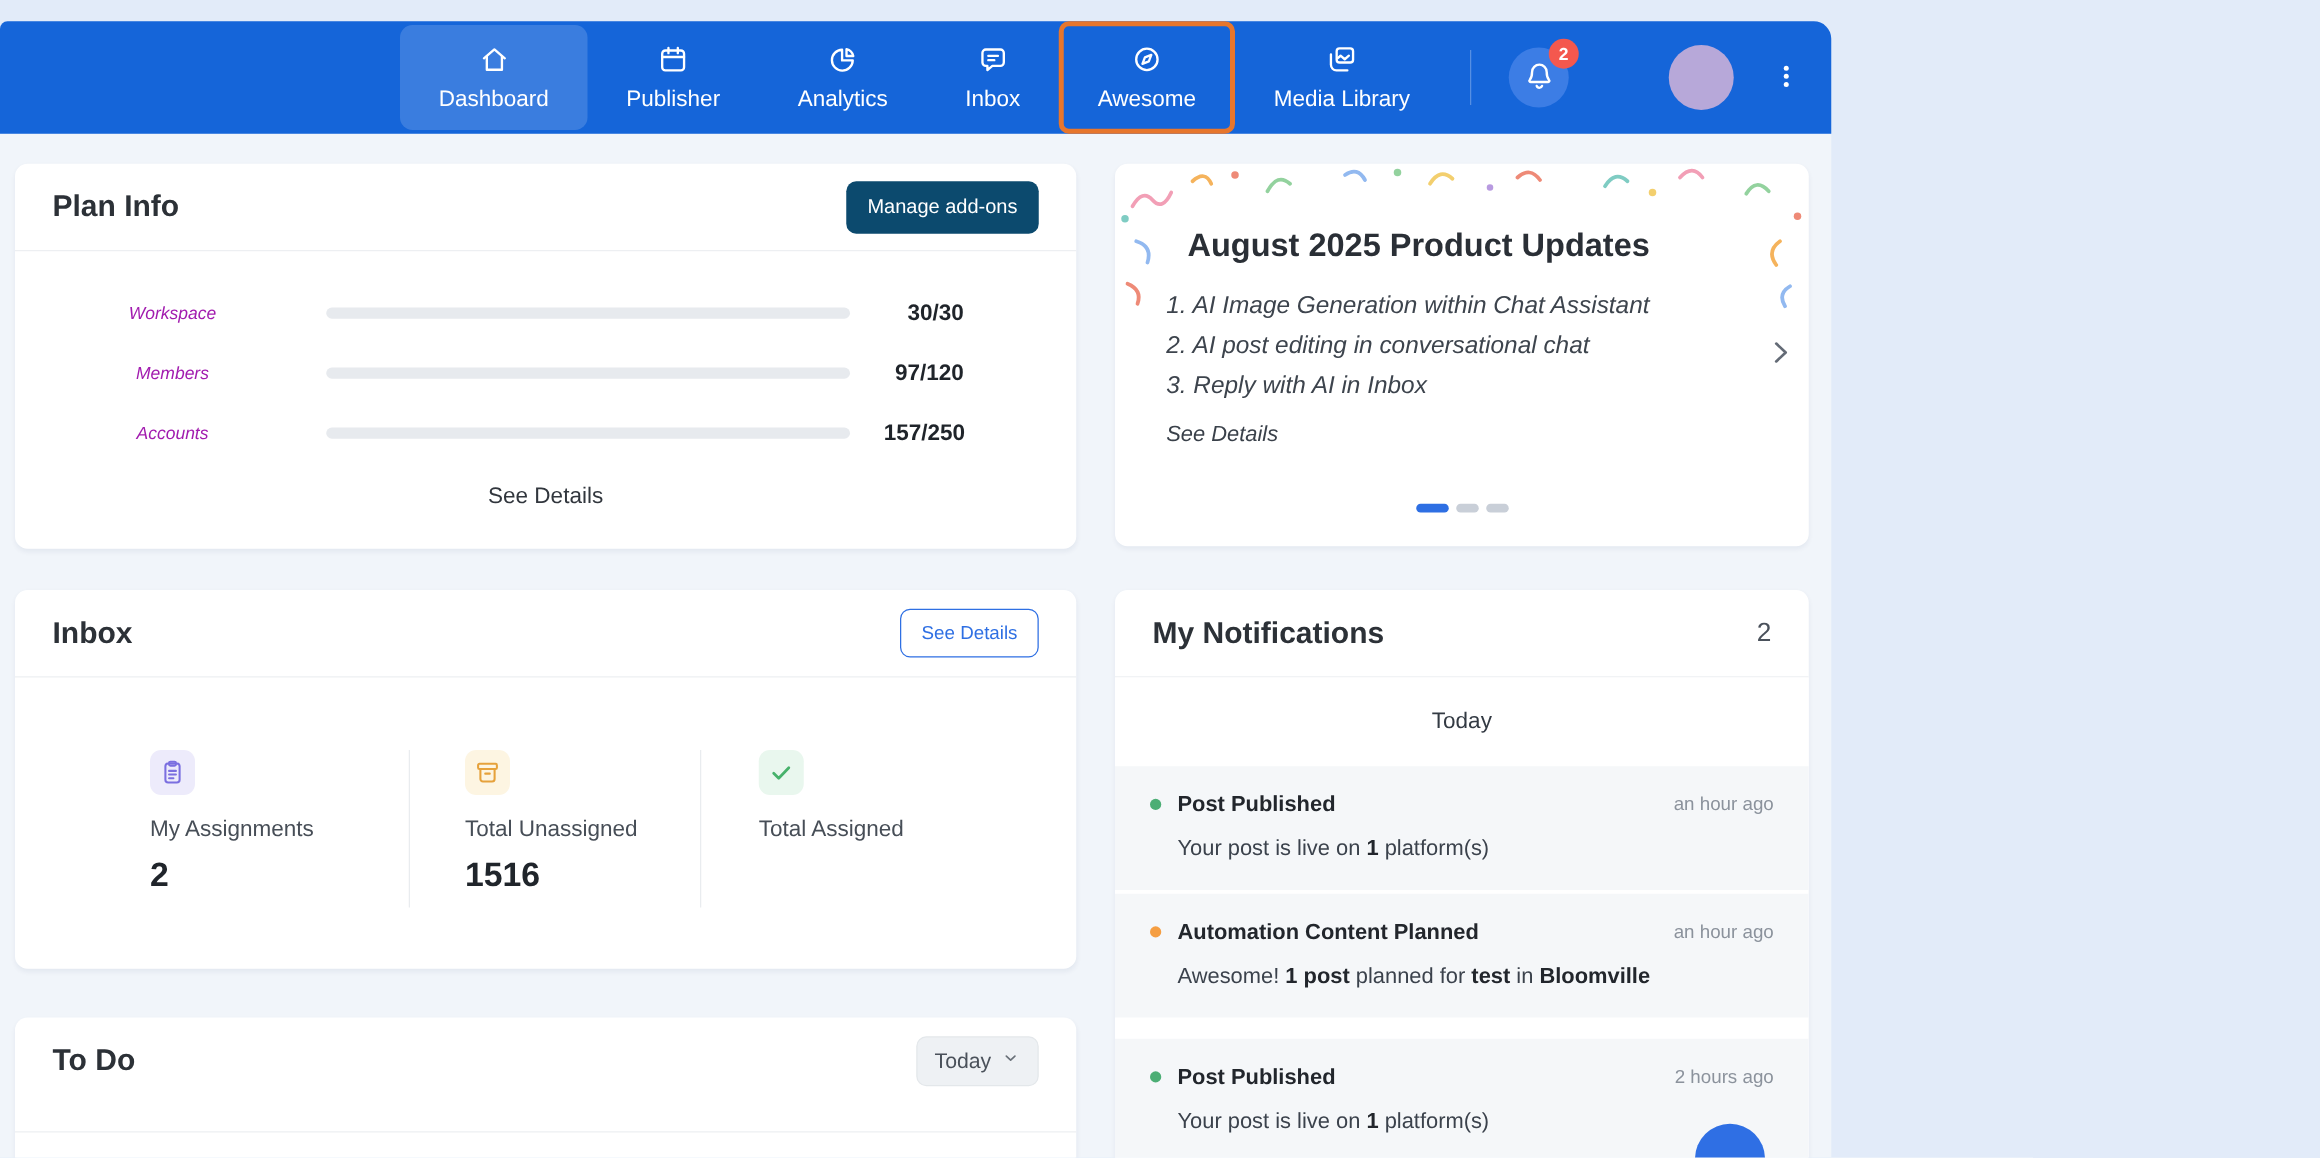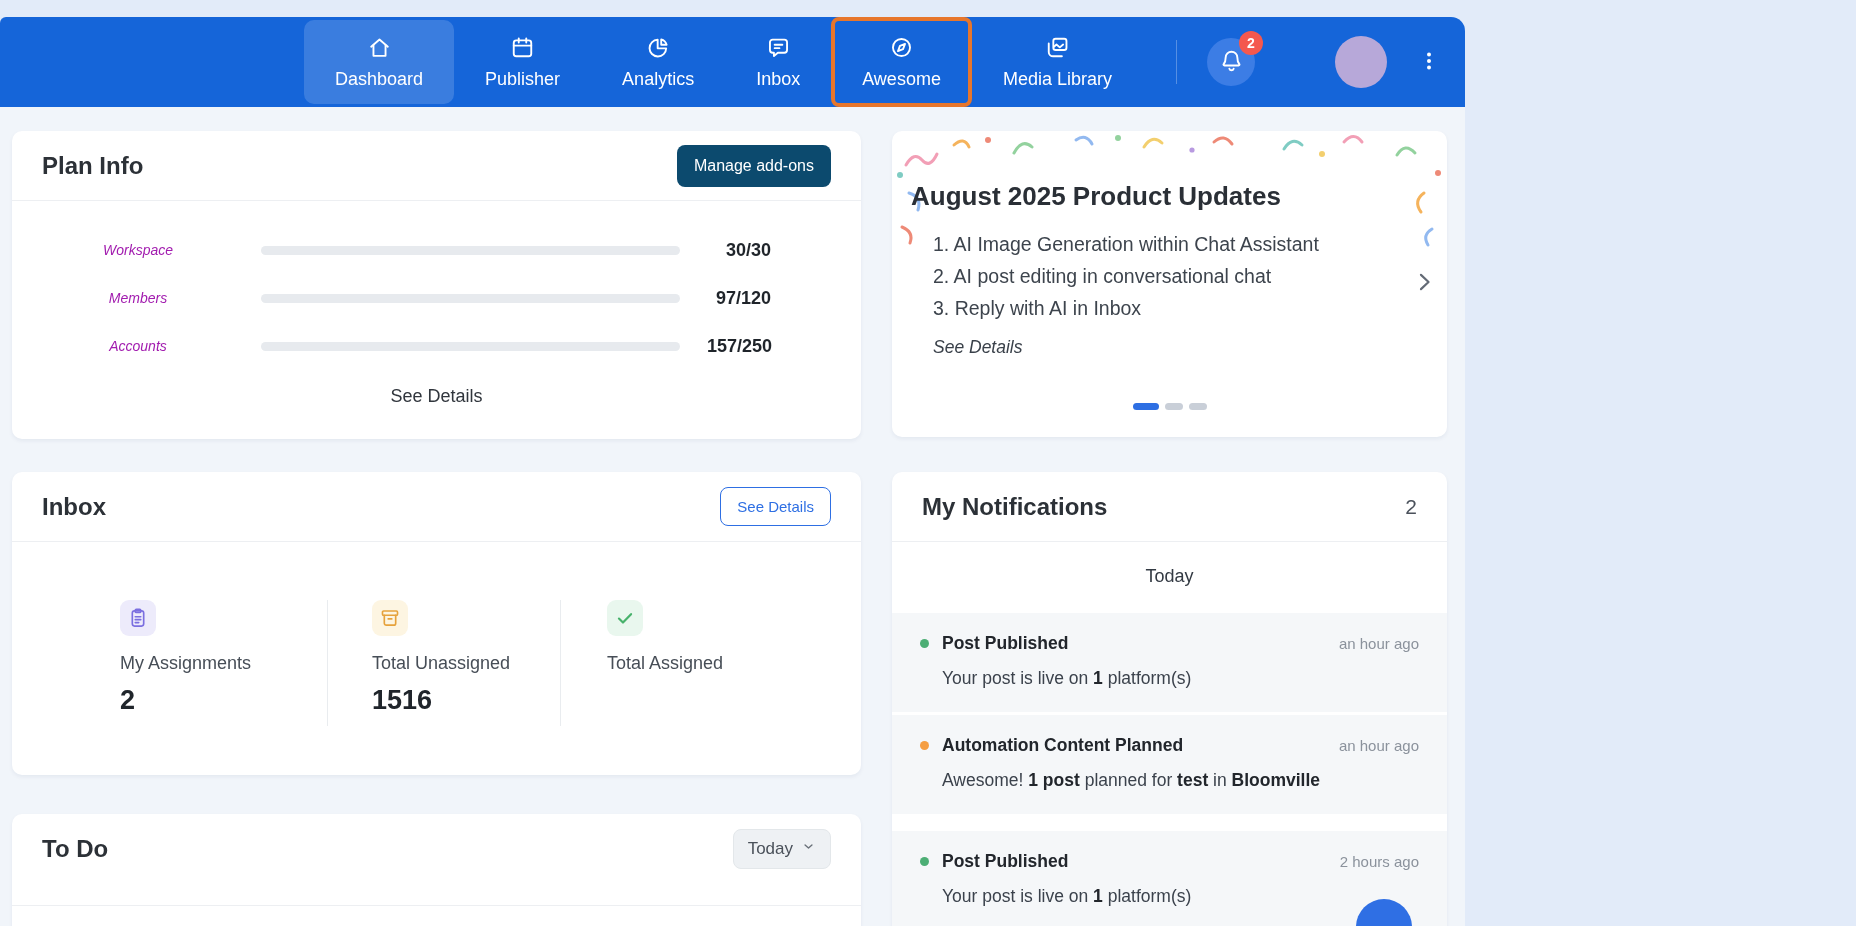--- a/index.html
+++ b/index.html
@@ -7,21 +7,21 @@
   body {
     background:#e2ebf9;
     font-family:"Liberation Sans", sans-serif;
     overflow:hidden;
     position:relative;
   }
   .app-bg { position:absolute; left:0; top:107px; width:1465px; height:819px; background:#f1f5fa; }
 
   
   .navbar { position:absolute; left:0; top:17px; width:1465px; height:90px; background:#1565d9; border-radius:6px 14px 0 0; z-index:5; }
-  .nav-items { position:absolute; left:304px; top:0; height:100%; display:flex; align-items:stretch; }
+  .nav-items { position:absolute; left:320px; top:0; height:100%; display:flex; align-items:stretch; }
   .nav-item { display:flex; flex-direction:column; align-items:center; justify-content:center; gap:9px;
               padding:0 31px; margin:3px 0; border-radius:10px; color:#fff; cursor:pointer; }
   .nav-item.active { background:rgba(255,255,255,0.16); }
   .nav-item.highlighted { border:4px solid #e7762c; border-radius:8px; margin:0; padding:0 27px; }
   .nav-icon svg { width:25px; height:25px; display:block; }
   .nav-label { font-size:18px; }
   .nav-right { position:absolute; right:20px; top:0; height:100%; display:flex; align-items:center; }
   .nav-sep { width:1px; height:44px; background:rgba(255,255,255,0.28); margin-right:30px; }
   .bell-btn { position:relative; width:48px; height:48px; border-radius:50%; background:#3c7de5; border:none;
               display:flex; align-items:center; justify-content:center; cursor:pointer; color:#fff; }
@@ -70,23 +70,23 @@
   .stat-value { font-size:27px; font-weight:700; color:#20252b; }
 
   
   #todo-card .card-header { height:92px; padding-bottom:22px; }
   .todo-filter { display:flex; align-items:center; gap:8px; background:#eef1f4; border:1px solid #e3e7ea;
                  border-radius:8px; padding:9px 14px; font-size:17px; color:#4a515a; cursor:pointer; font-family:inherit; }
   .todo-filter svg { width:15px; height:15px; color:#6a7179; }
 
   
   .updates-confetti { position:absolute; left:0; top:0; width:100%; height:130px; pointer-events:none; }
-  .updates-title { margin:50px 70px 0 19px; font-size:26px; font-weight:700; color:#2a2f36; position:relative; }
+  .updates-title { margin:50px 70px 0 58px; font-size:26px; font-weight:700; color:#2a2f36; position:relative; }
   .updates-list { margin:16px 45px 0 41px; list-style:none; font-size:19.5px; color:#3d444d; position:relative; }
-  .updates-list li { line-height:32px; }
+  .updates-list li { line-height:32px;font-style:italic; }
   .updates-see-details { display:inline-block; margin:13px 0 0 41px; font-style:italic; font-size:17.5px; color:#3a414a; cursor:pointer; position:relative; }
   .updates-chevron { position:absolute; right:10px; top:138px; background:none; border:none; color:#646b76; cursor:pointer; }
   .updates-chevron svg { width:26px; height:26px; }
   .carousel-dots { position:absolute; left:0; right:0; bottom:27px; display:flex; justify-content:center; gap:6px; }
   .dot-pill { height:7px; border-radius:4px; background:#c9cfd8; width:18px; cursor:pointer; }
   .dot-pill.active { width:26px; background:#2e6fe3; }
 
   
   .notif-count { font-size:21px; color:#4a515b; }
   .notif-today { padding:24px 0 26px; text-align:center; font-size:18px; color:#333a43; background:#fff; }

